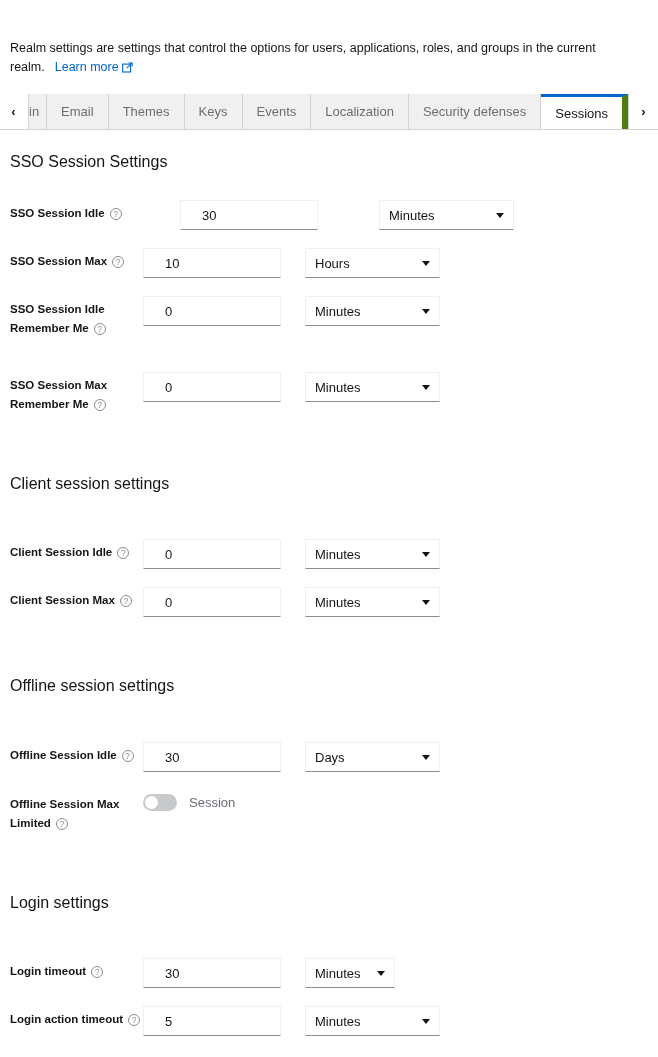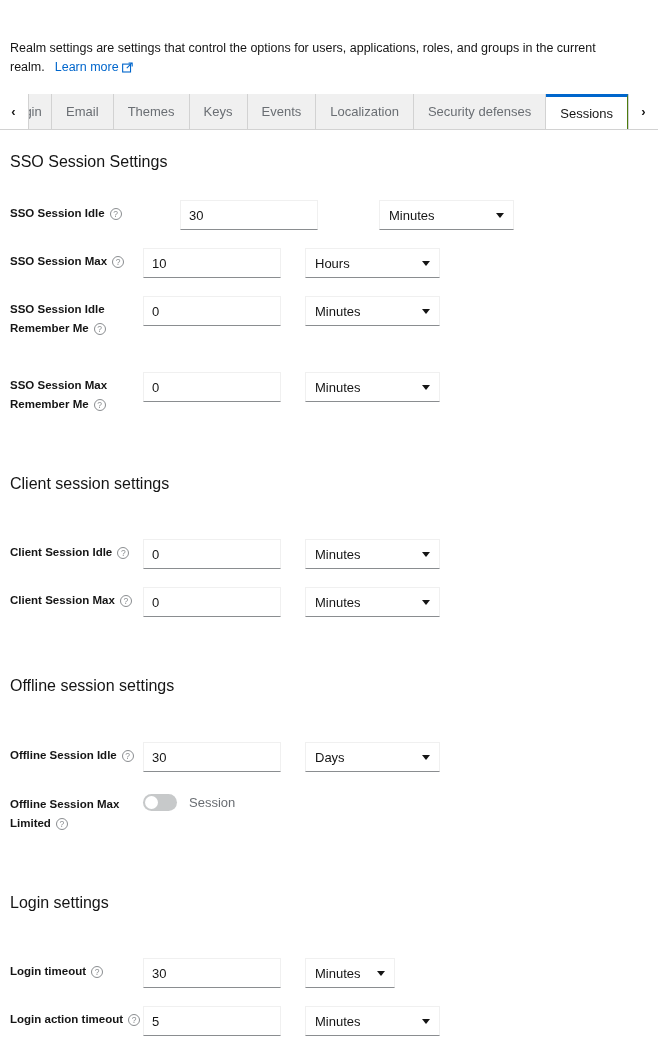--- a/index.html
+++ b/index.html
@@ -71,21 +71,21 @@
   .tab-scroll { display: flex; align-items: stretch; overflow: hidden; flex: 1; margin-right: 30px; }
   .tab {
     background: #f0f0f0; border-right: 1px solid #d2d2d2;
     padding: 0 14px; display: flex; align-items: center;
     font-size: 13px; color: #6a6e73; white-space: nowrap; cursor: pointer;
   }
   .tab.clipped { padding-left: 0; margin-left: 0; width: 30px; overflow: hidden;
     border-left: 1px solid #d2d2d2; justify-content: center; }
   .tab.active {
     background: #fff; color: #151515; font-weight: 400;
-    border-top: 3px solid #06c; border-right: 1px solid #4d7c0f;
+    border-top: 3px solid #06c; border-right: 6px solid #4d7c0f;
     position: relative; z-index: 2; margin-bottom: -1px; padding-bottom: 1px;
   }
 
   
   .content { padding: 0 10px; }
   .section-title {
     font-size: 16px; font-weight: 400; color: #151515; line-height: 20px;
   }
   .form-row { display: flex; align-items: flex-start; }
   .flabel {
@@ -95,21 +95,21 @@
   .help-icon {
     display: inline-block; width: 12px; height: 12px; border-radius: 50%;
     border: 1px solid #8a8d90; color: #8a8d90; font-size: 8.5px;
     line-height: 10px; text-align: center; vertical-align: 0px;
     margin-left: 5px; font-weight: normal; cursor: pointer;
     font-family: "Liberation Sans", sans-serif;
   }
   .text-input {
     width: 138px; height: 30px; border: 1px solid #f0f0f0;
     border-bottom: 1px solid #8a8d90; background: #fff;
-    font-size: 13px; color: #151515; padding: 0 8px; border-radius: 0;
+    font-size: 13px; color: #151515; padding: 0 21px; border-radius: 0;
     font-family: "Liberation Sans", sans-serif; outline: none;
   }
   .unit-select {
     width: 135px; height: 30px; border: 1px solid #f0f0f0;
     border-bottom: 1px solid #8a8d90; background: #fff;
     display: flex; align-items: center; padding: 0 9px;
     font-size: 13px; color: #151515; cursor: pointer; margin-left: 24px;
   }
   .unit-select.narrow { width: 90px; }
   .unit-select .caret { margin-left: auto; }

